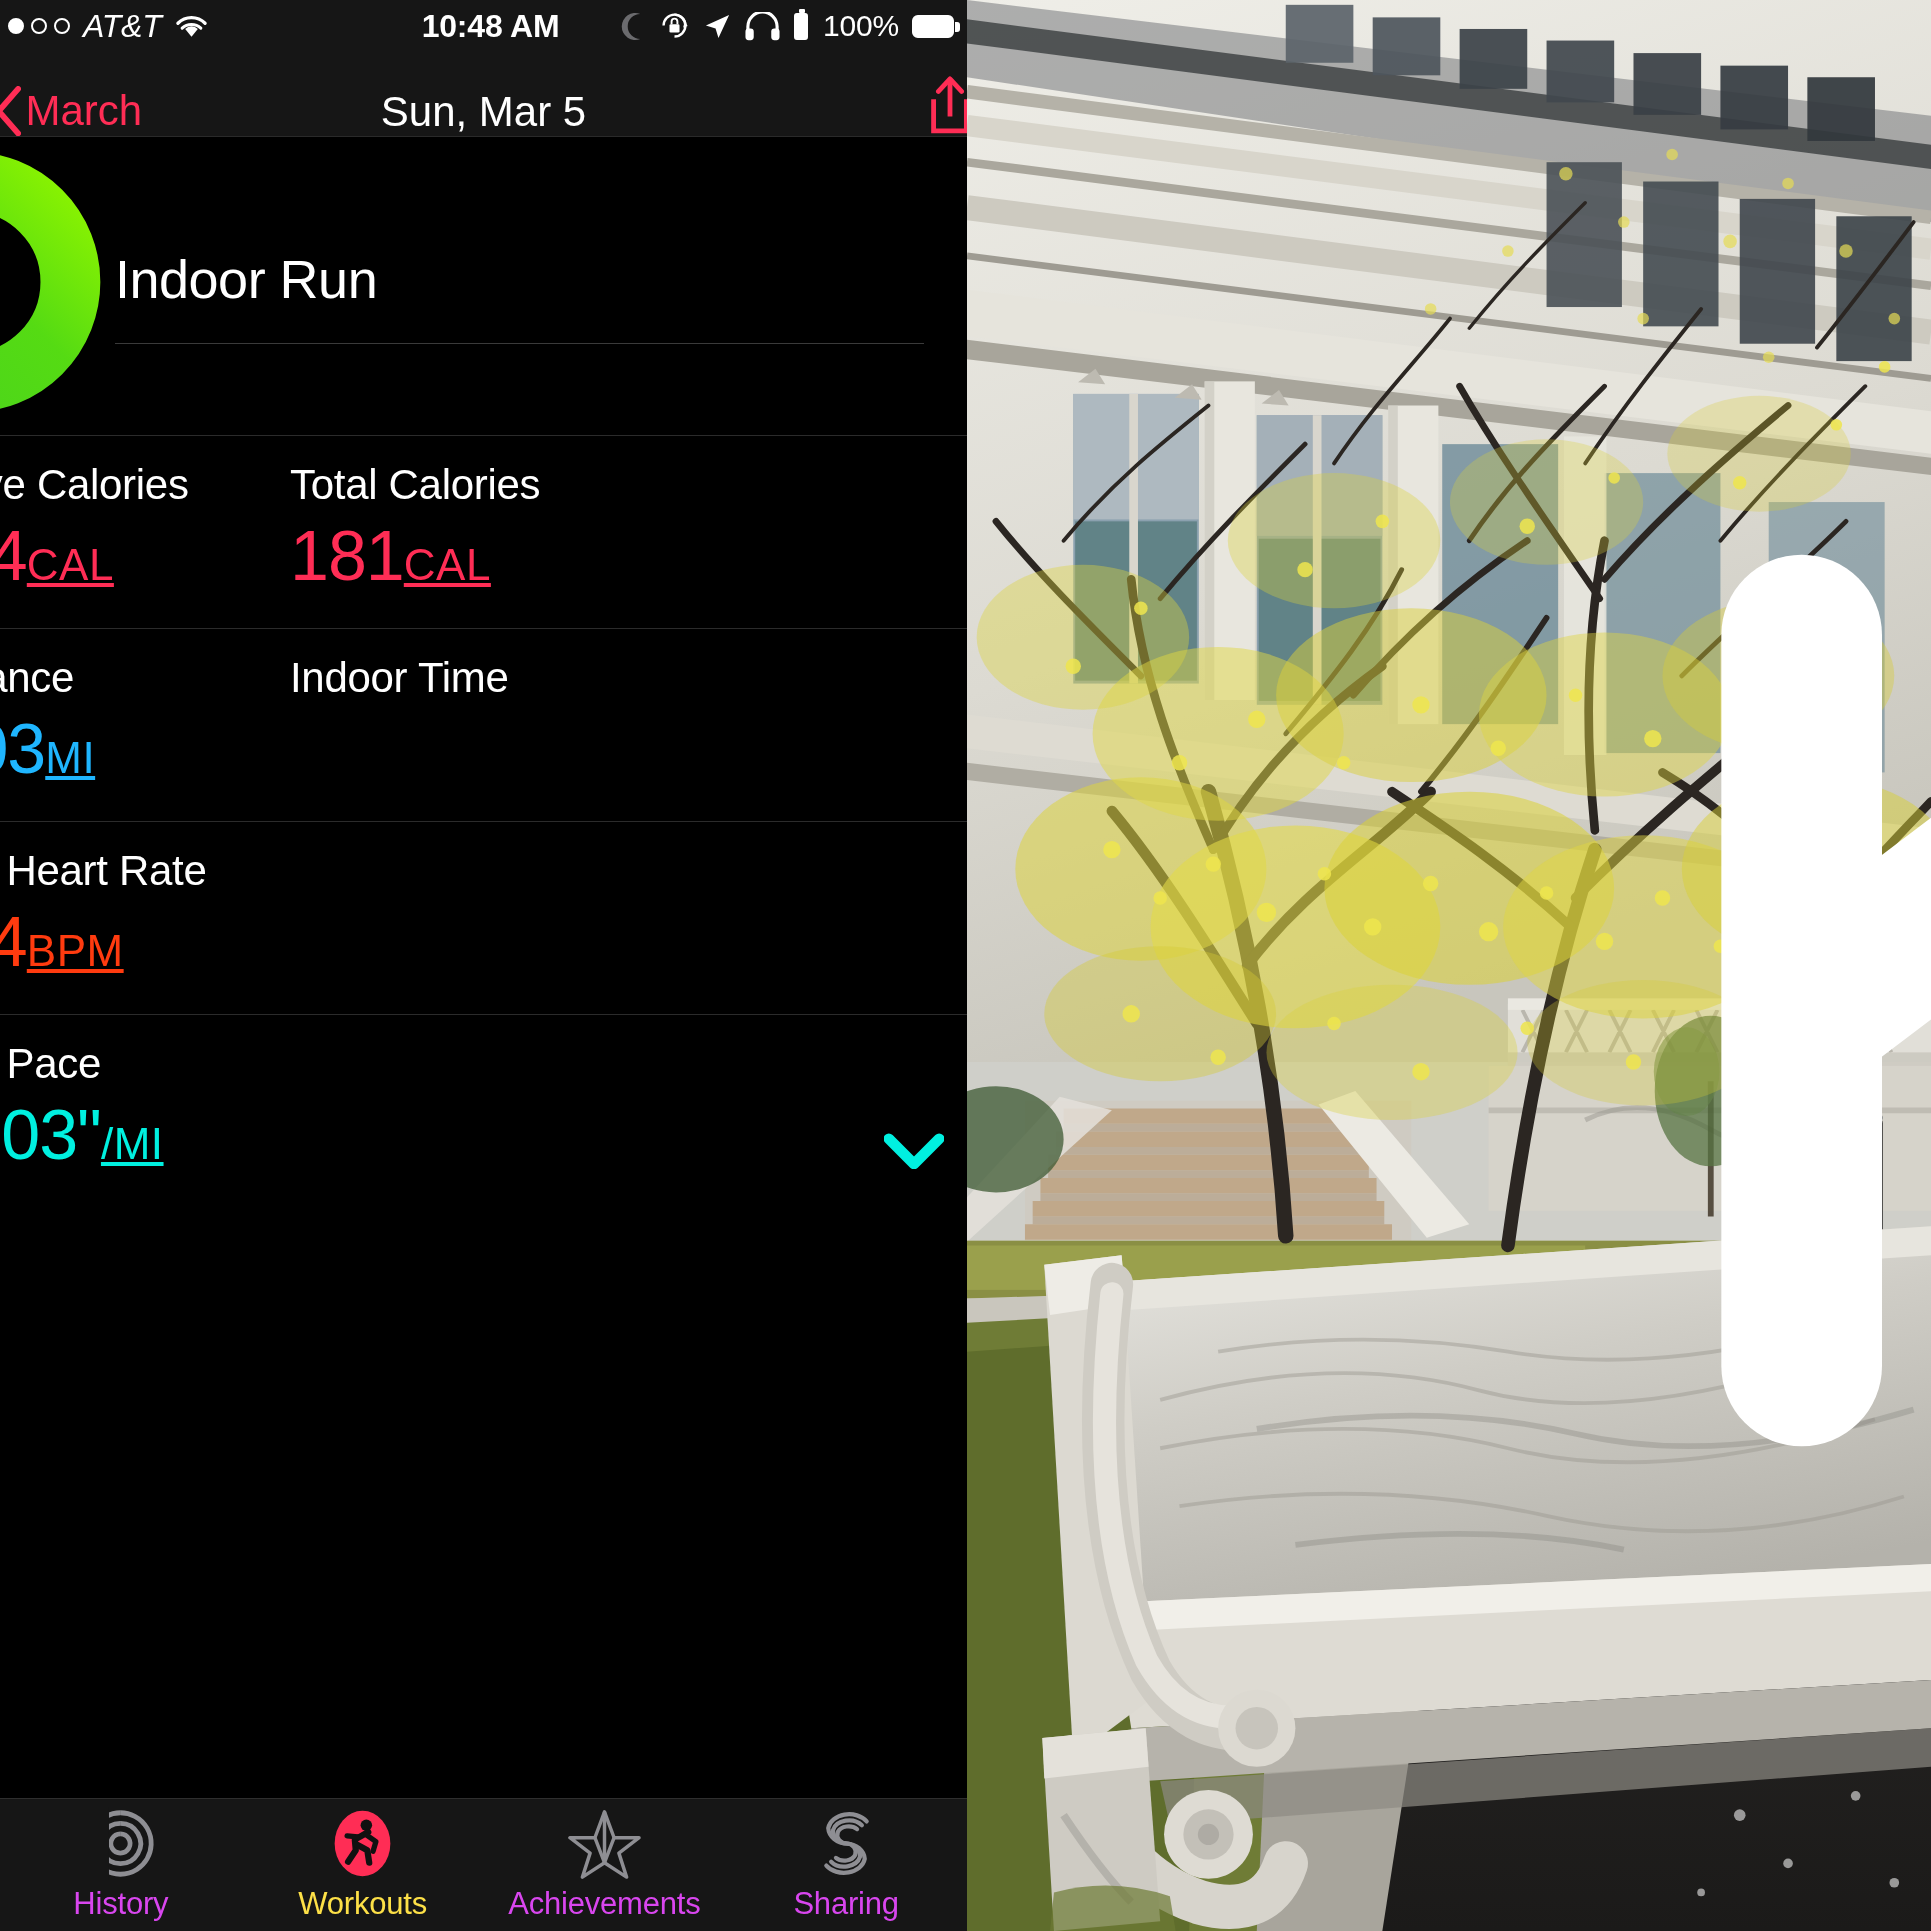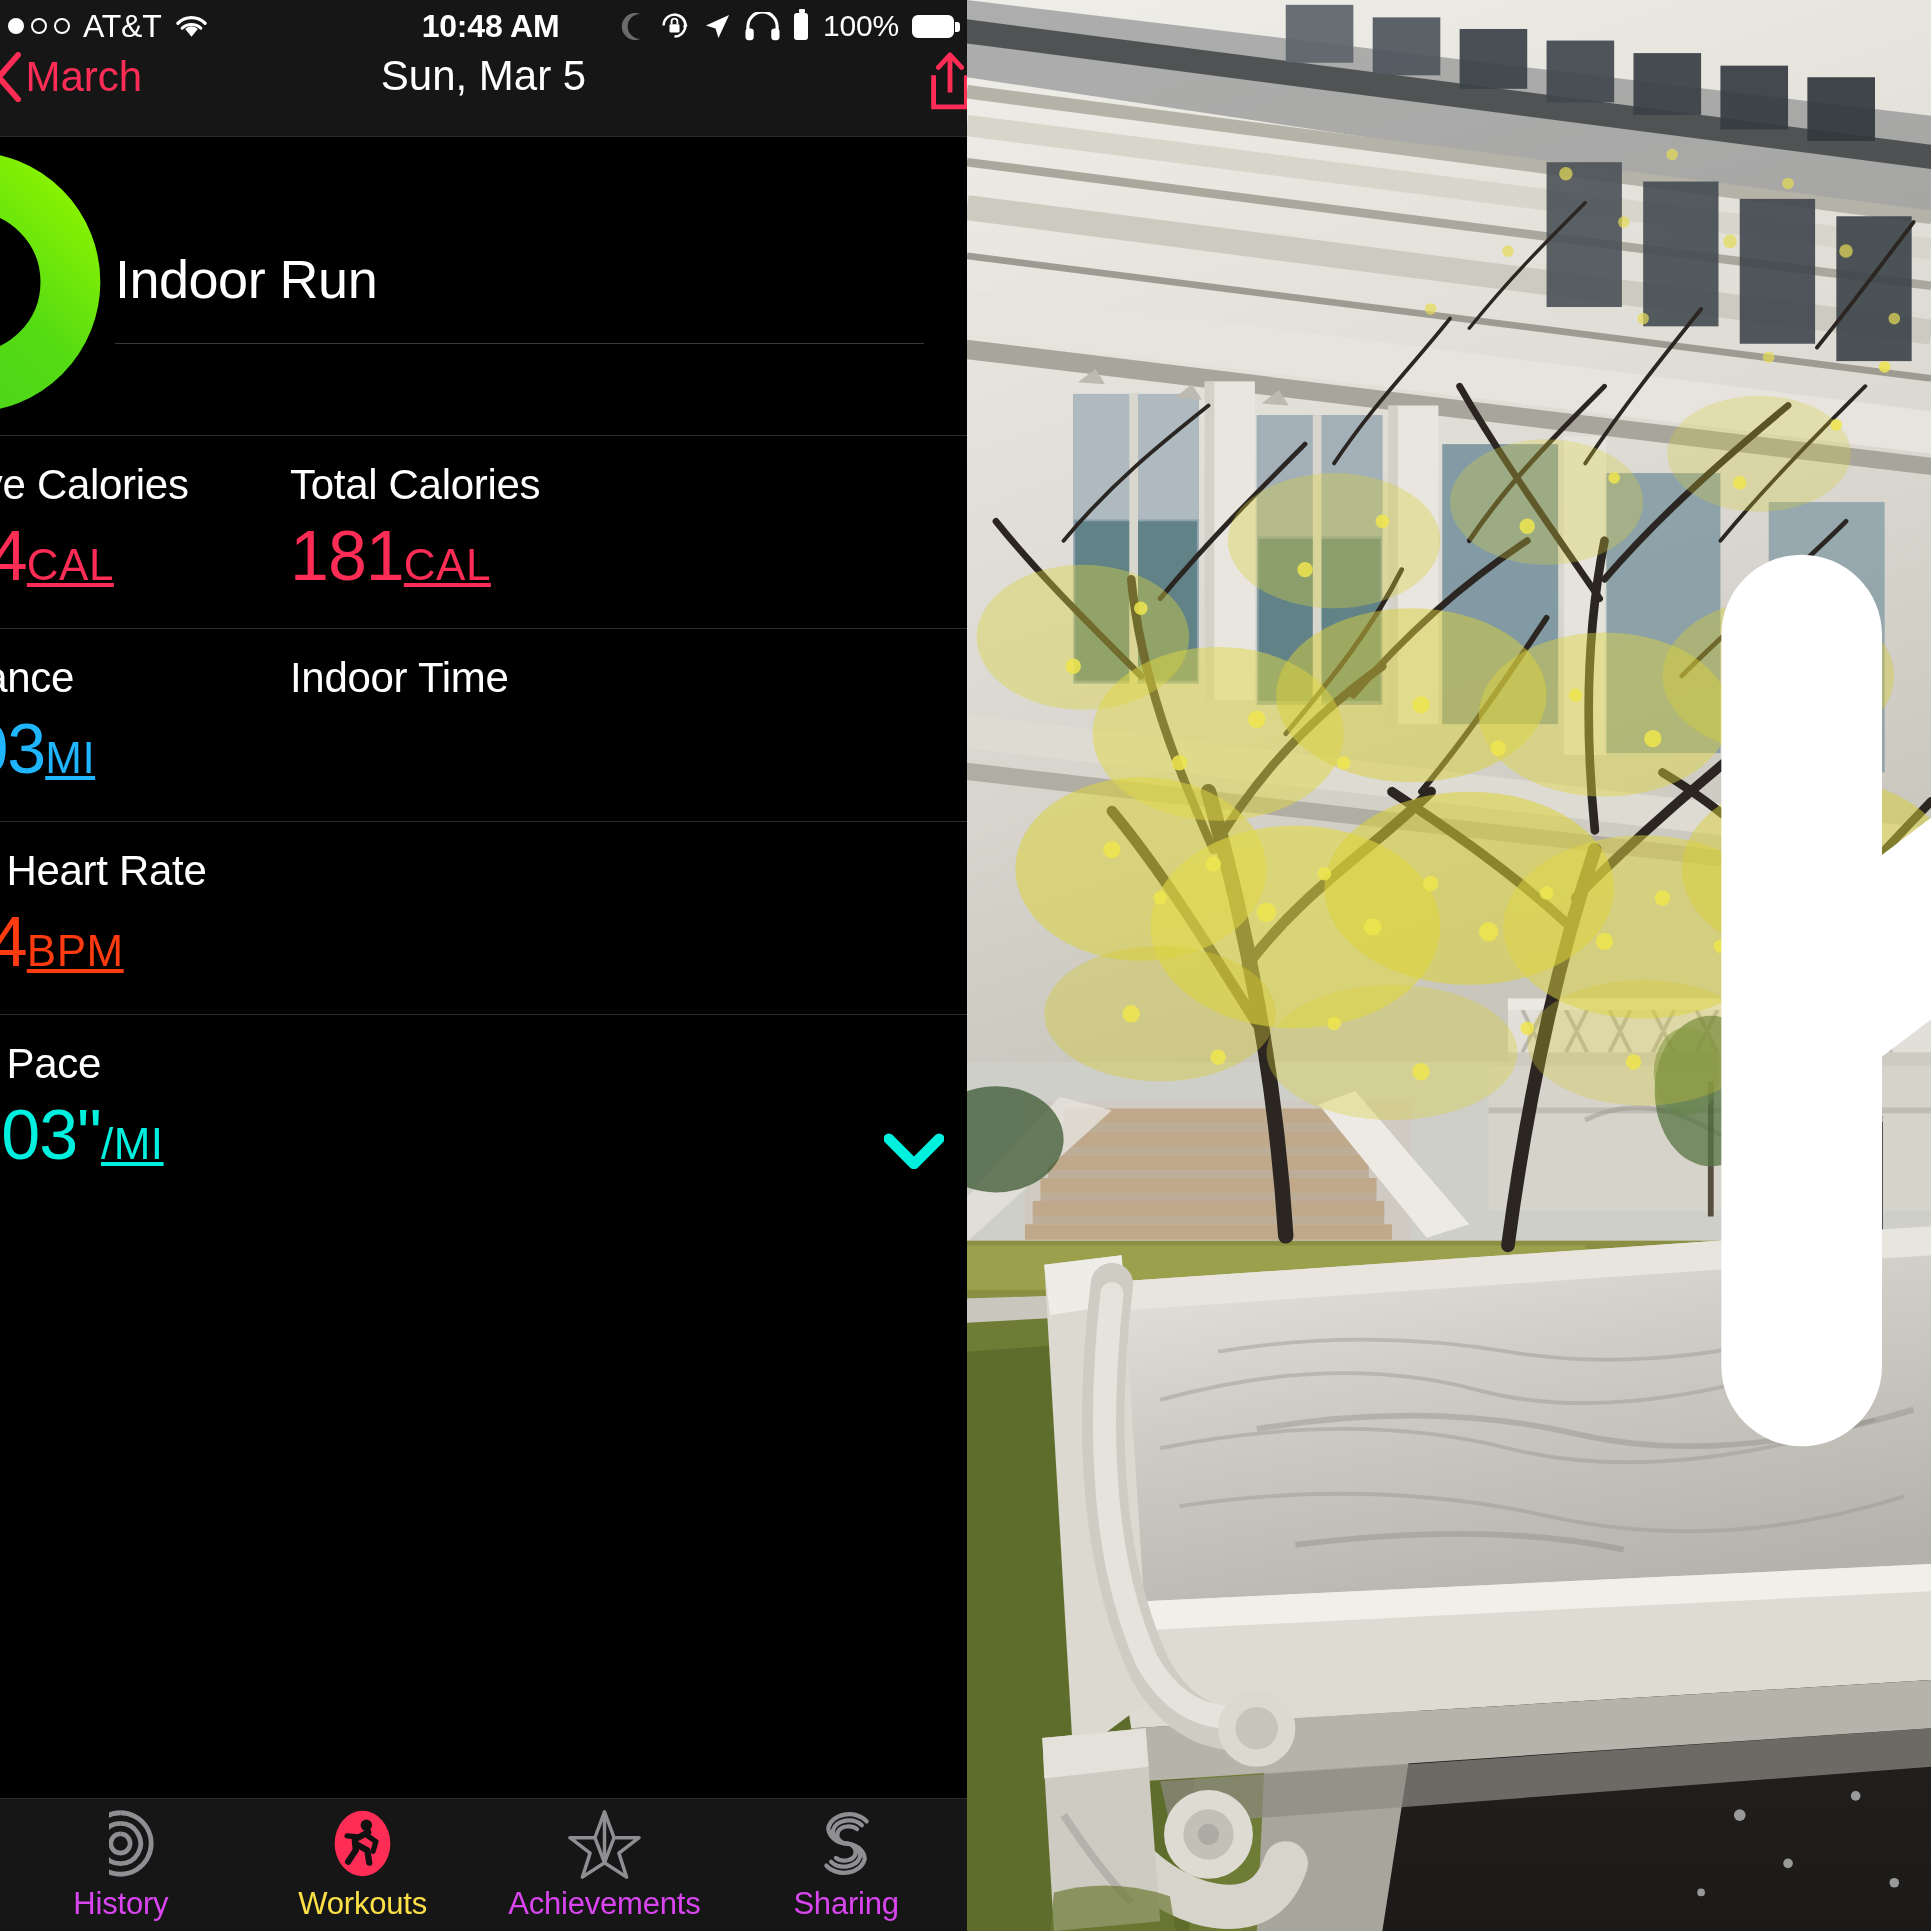--- a/index.html
+++ b/index.html
@@ -21,21 +21,21 @@
   .statusbar{
     position:relative;
     height:52px;
     background:#161616;
     color:#fff;
     display:flex; align-items:center;
     padding:0 13.5px;
     font-size:32px;
     letter-spacing:-0.2px;
   }
-  .sb-left{ display:flex; align-items:center; gap:10.6px; margin-left:-5.8px;}
+  .sb-left{ display:flex; align-items:center; gap:10.6px; margin-left:-5.8px;font-style:italic;}
   .sb-dots{ display:flex; align-items:center; gap:6.8px; margin-right:1.9px;}
   .dot{ width:16.4px; height:16.4px; border-radius:50%; border:2.4px solid #fff;}
   .dot.filled{ background:#fff; }
   .carrier{ font-size:32px; }
   .wifi{ position:relative; width:33px; height:25px; margin-left:2.9px;}
   .wifi svg{ display:block; }
   .sb-center{ position:absolute; left:14px; right:0; text-align:center; font-size:32px; font-weight:600; pointer-events:none;}
   .sb-right{ margin-left:auto; display:flex; align-items:center; gap:12.6px; z-index:2;}
   .moon{ width:27px; height:29px; }
   .rotlock{ width:31px; height:31px; }
@@ -43,21 +43,21 @@
   .headph{ width:37px; height:29px; }
   .minibatt{ width:14.5px;height:27px;border:2.4px solid #fff;border-radius:2.9px;background:#fff;position:relative;}
   .minibatt:before{content:"";position:absolute;top:-5.8px;left:2.9px;width:5.8px;height:3.9px;background:#fff;border-radius:1px;}
   .pct{ font-size:30px; font-weight:500; margin-left:1.9px;}
   .battery{ width:42px;height:23px;border:2.9px solid #fff;border-radius:5.8px;position:relative;background:#fff;}
   .battery:after{content:"";position:absolute;right:-8.7px;top:5.8px;width:4.8px;height:9.7px;background:#fff;border-radius:0 2.9px 2.9px 0;}
 
   
   .navbar{
     position:relative; height:85px; background:#161616;
-    display:flex; align-items:flex-start; padding:0 13.5px;
+    display:flex; align-items:flex-end; padding:0 13.5px;
     border-bottom:1px solid #2a2a2a;
   }
   .nav-back{ display:flex; align-items:center; color:#FF2D55; font-size:42px; margin-left:-21px;}
   .nav-chev{ width:29px; height:50px; flex:0 0 auto; }
   .nav-back-label{ margin-left:3.9px; }
   .nav-title{ position:absolute; left:0; right:0; text-align:center; color:#fff; font-size:42px; pointer-events:none;}
   .nav-share{ margin-left:auto; width:54px; height:60px; position:relative; margin-right:-23px;}
 
   
   .summary{ display:flex; align-items:center; padding:4px; height:290px; }

